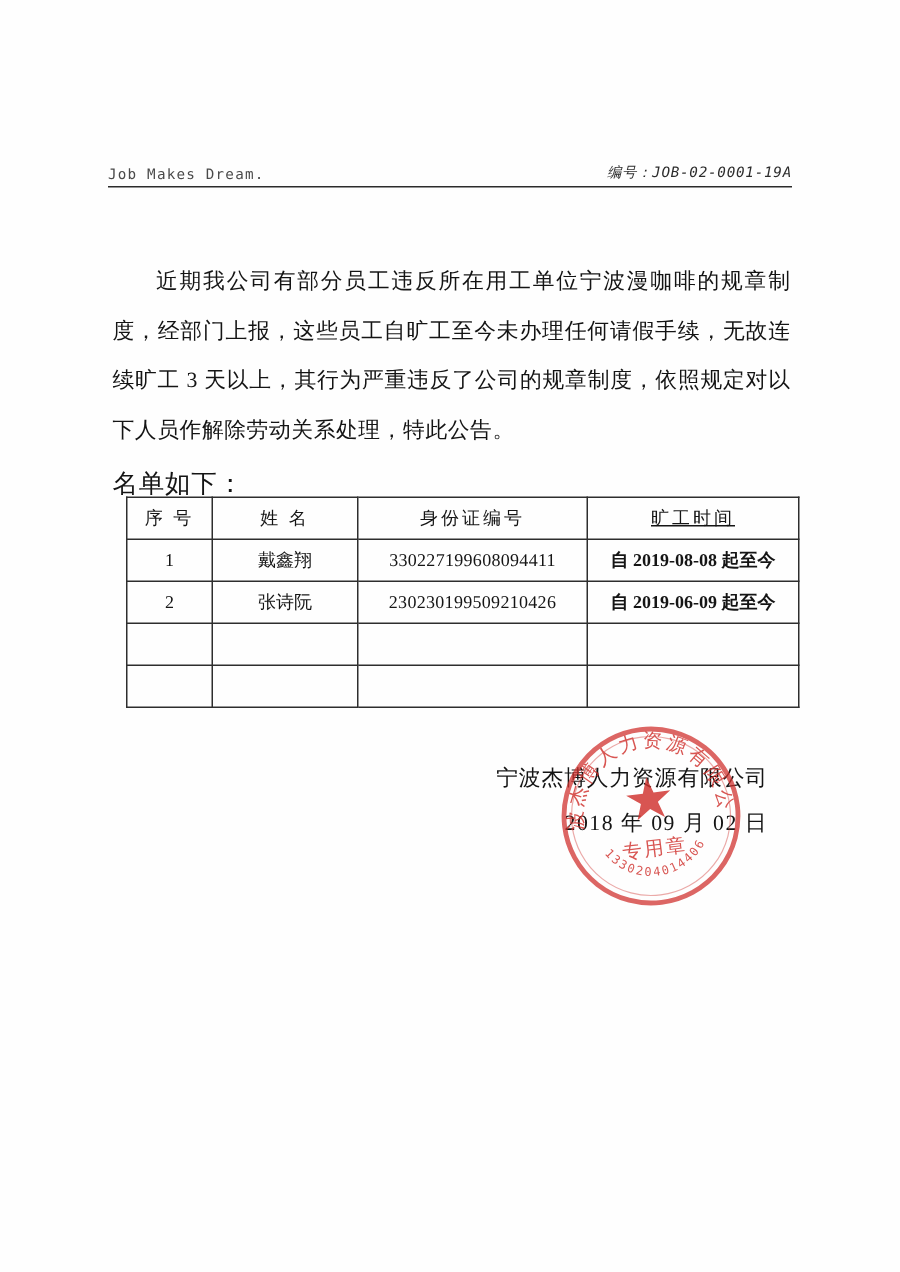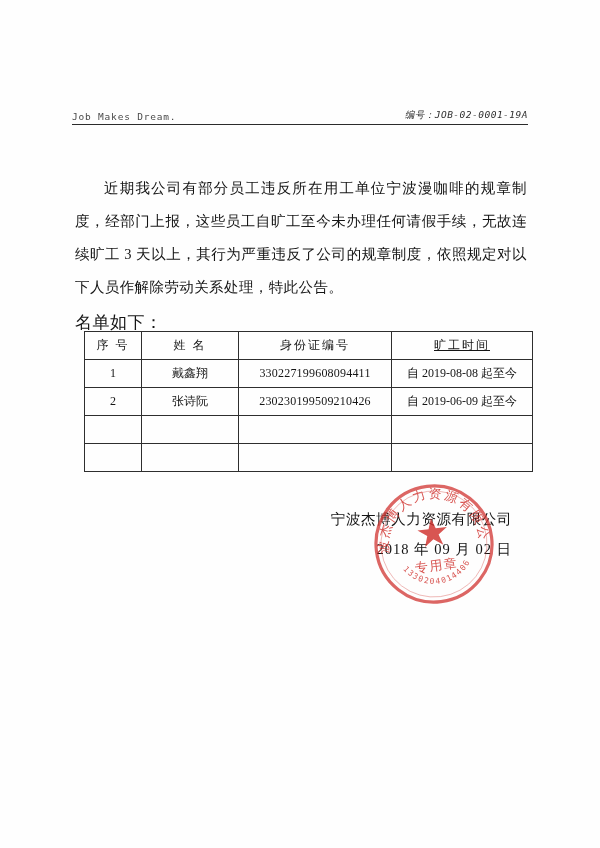--- a/index.html
+++ b/index.html
@@ -126,21 +126,21 @@
   td.idx, td.name {
     font-size: 11.5px;
   }
   td.idnum {
     font-family: Liberation Serif, serif;
     font-size: 11.5px;
     letter-spacing: 0.2px;
   }
   td.time {
     font-size: 11.5px;
-    font-weight: normal;
+    font-weight: bold;
   }
   tr.empty td { height: 27px; }
 
   
   .signature {
     position: absolute;
     right: 88px;
     top: 504px;
     text-align: right;
     font-size: 14.5px;

